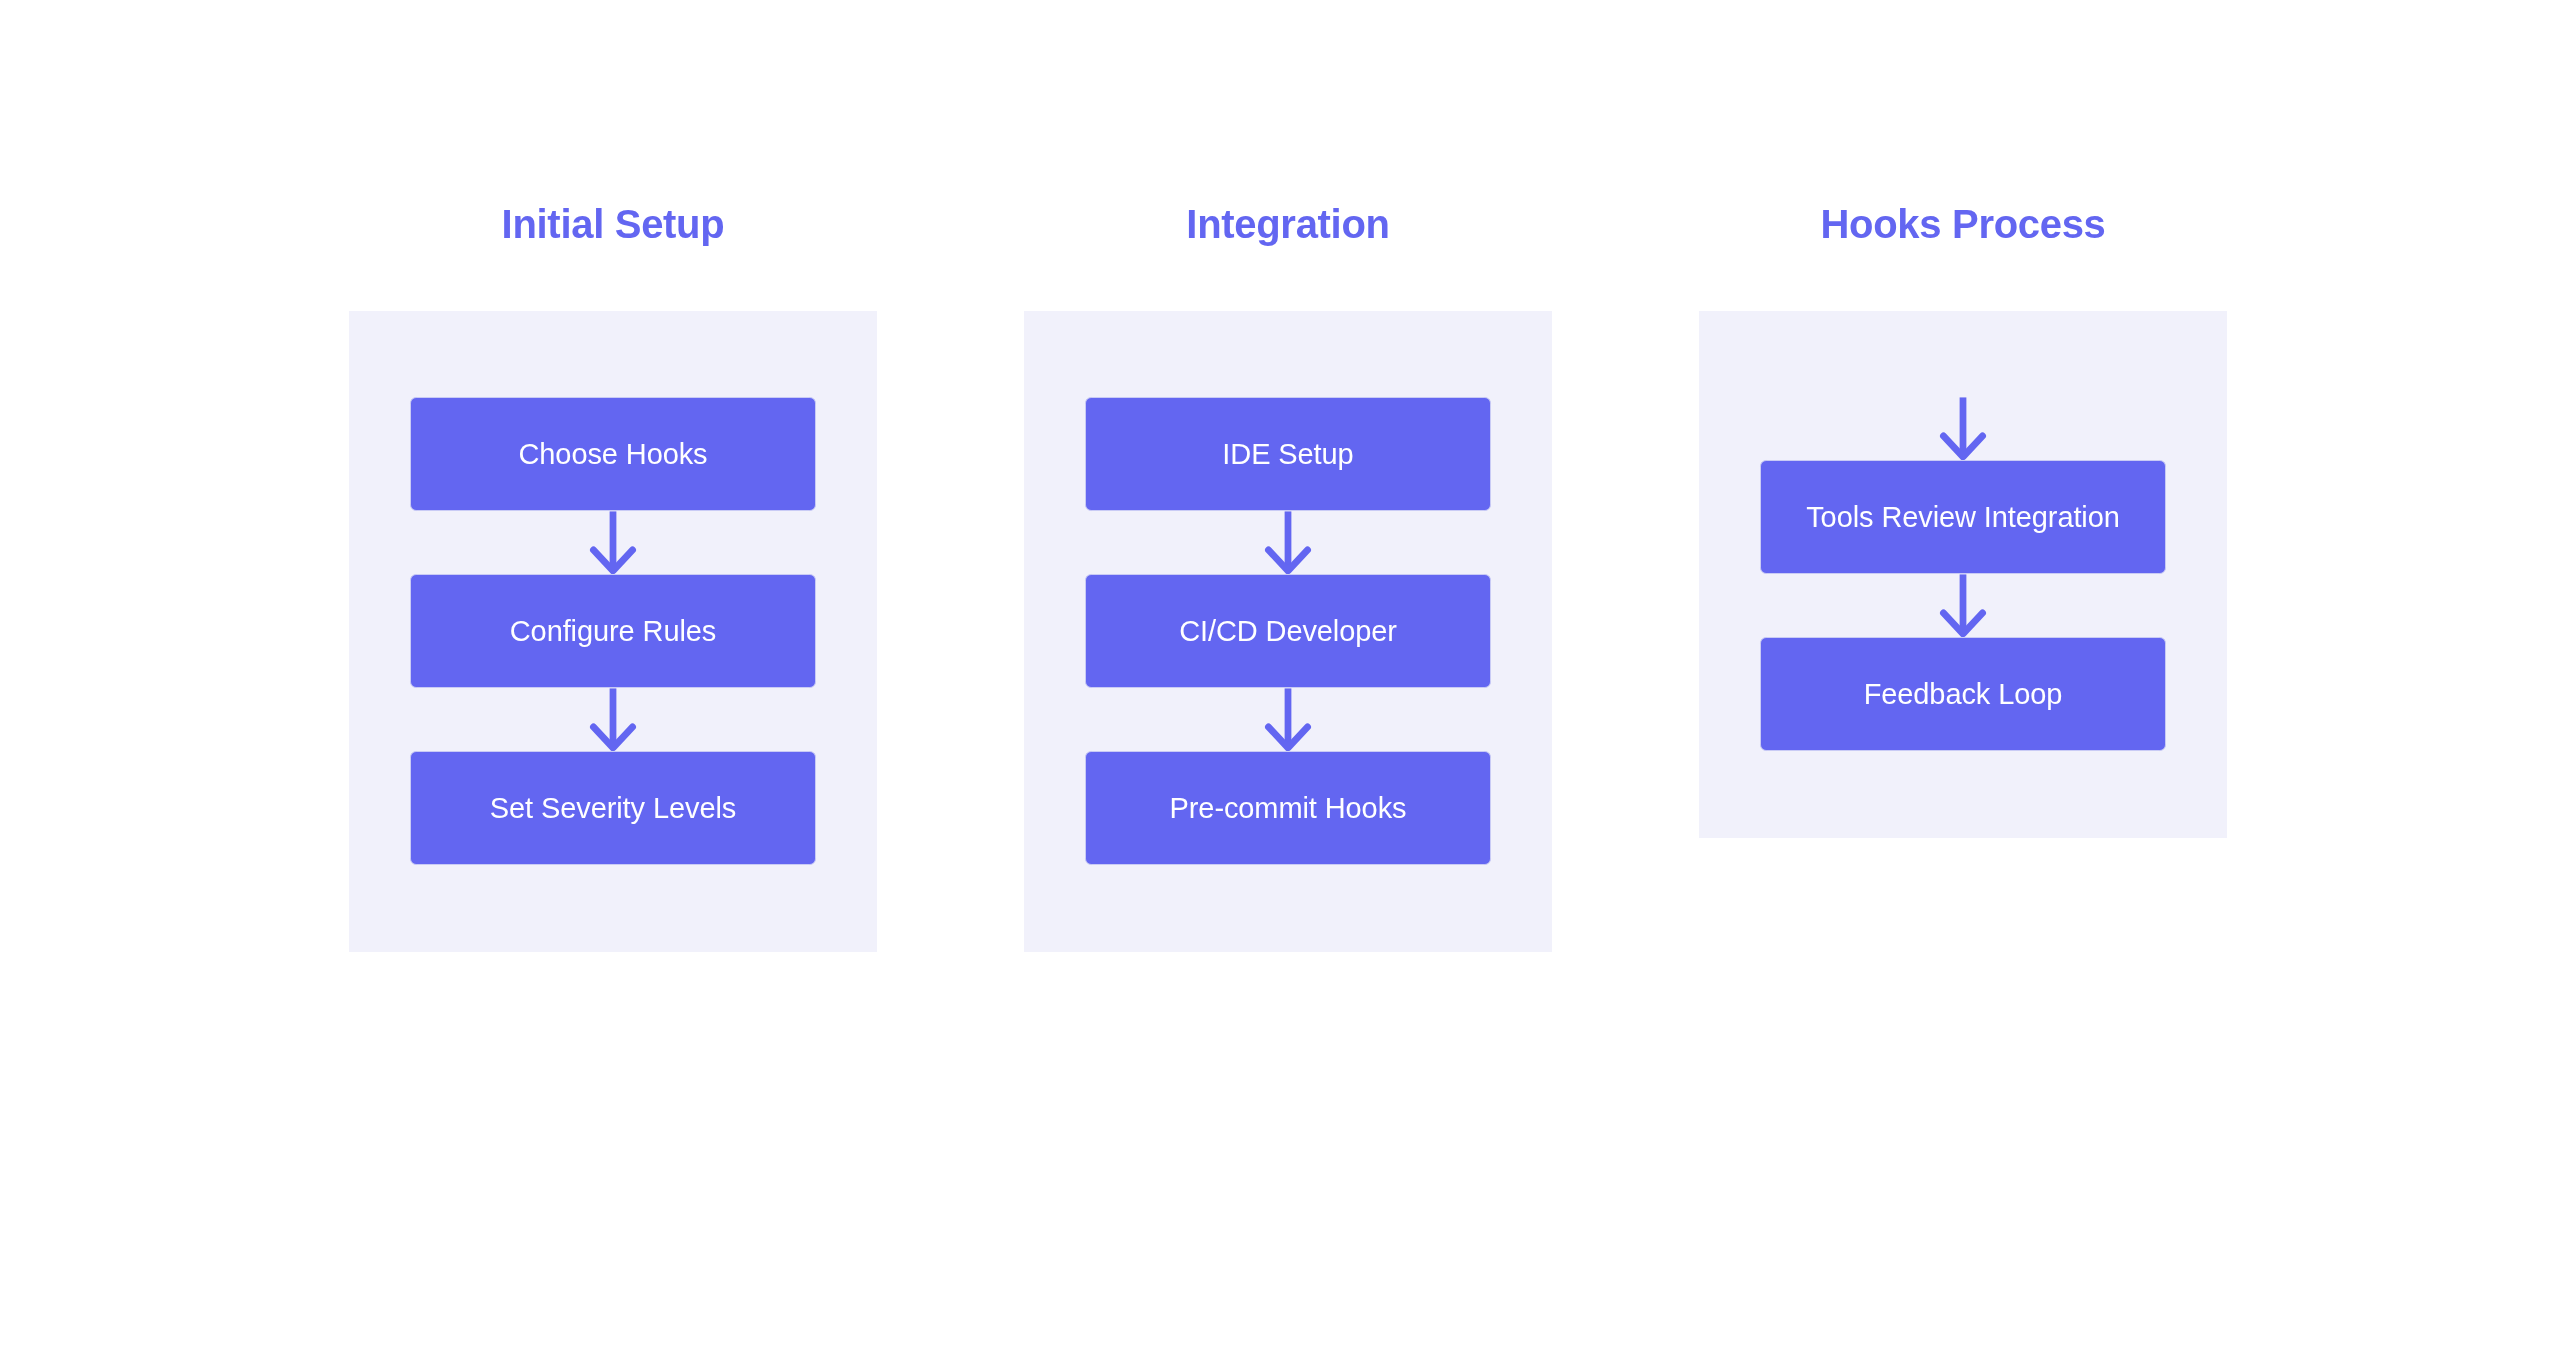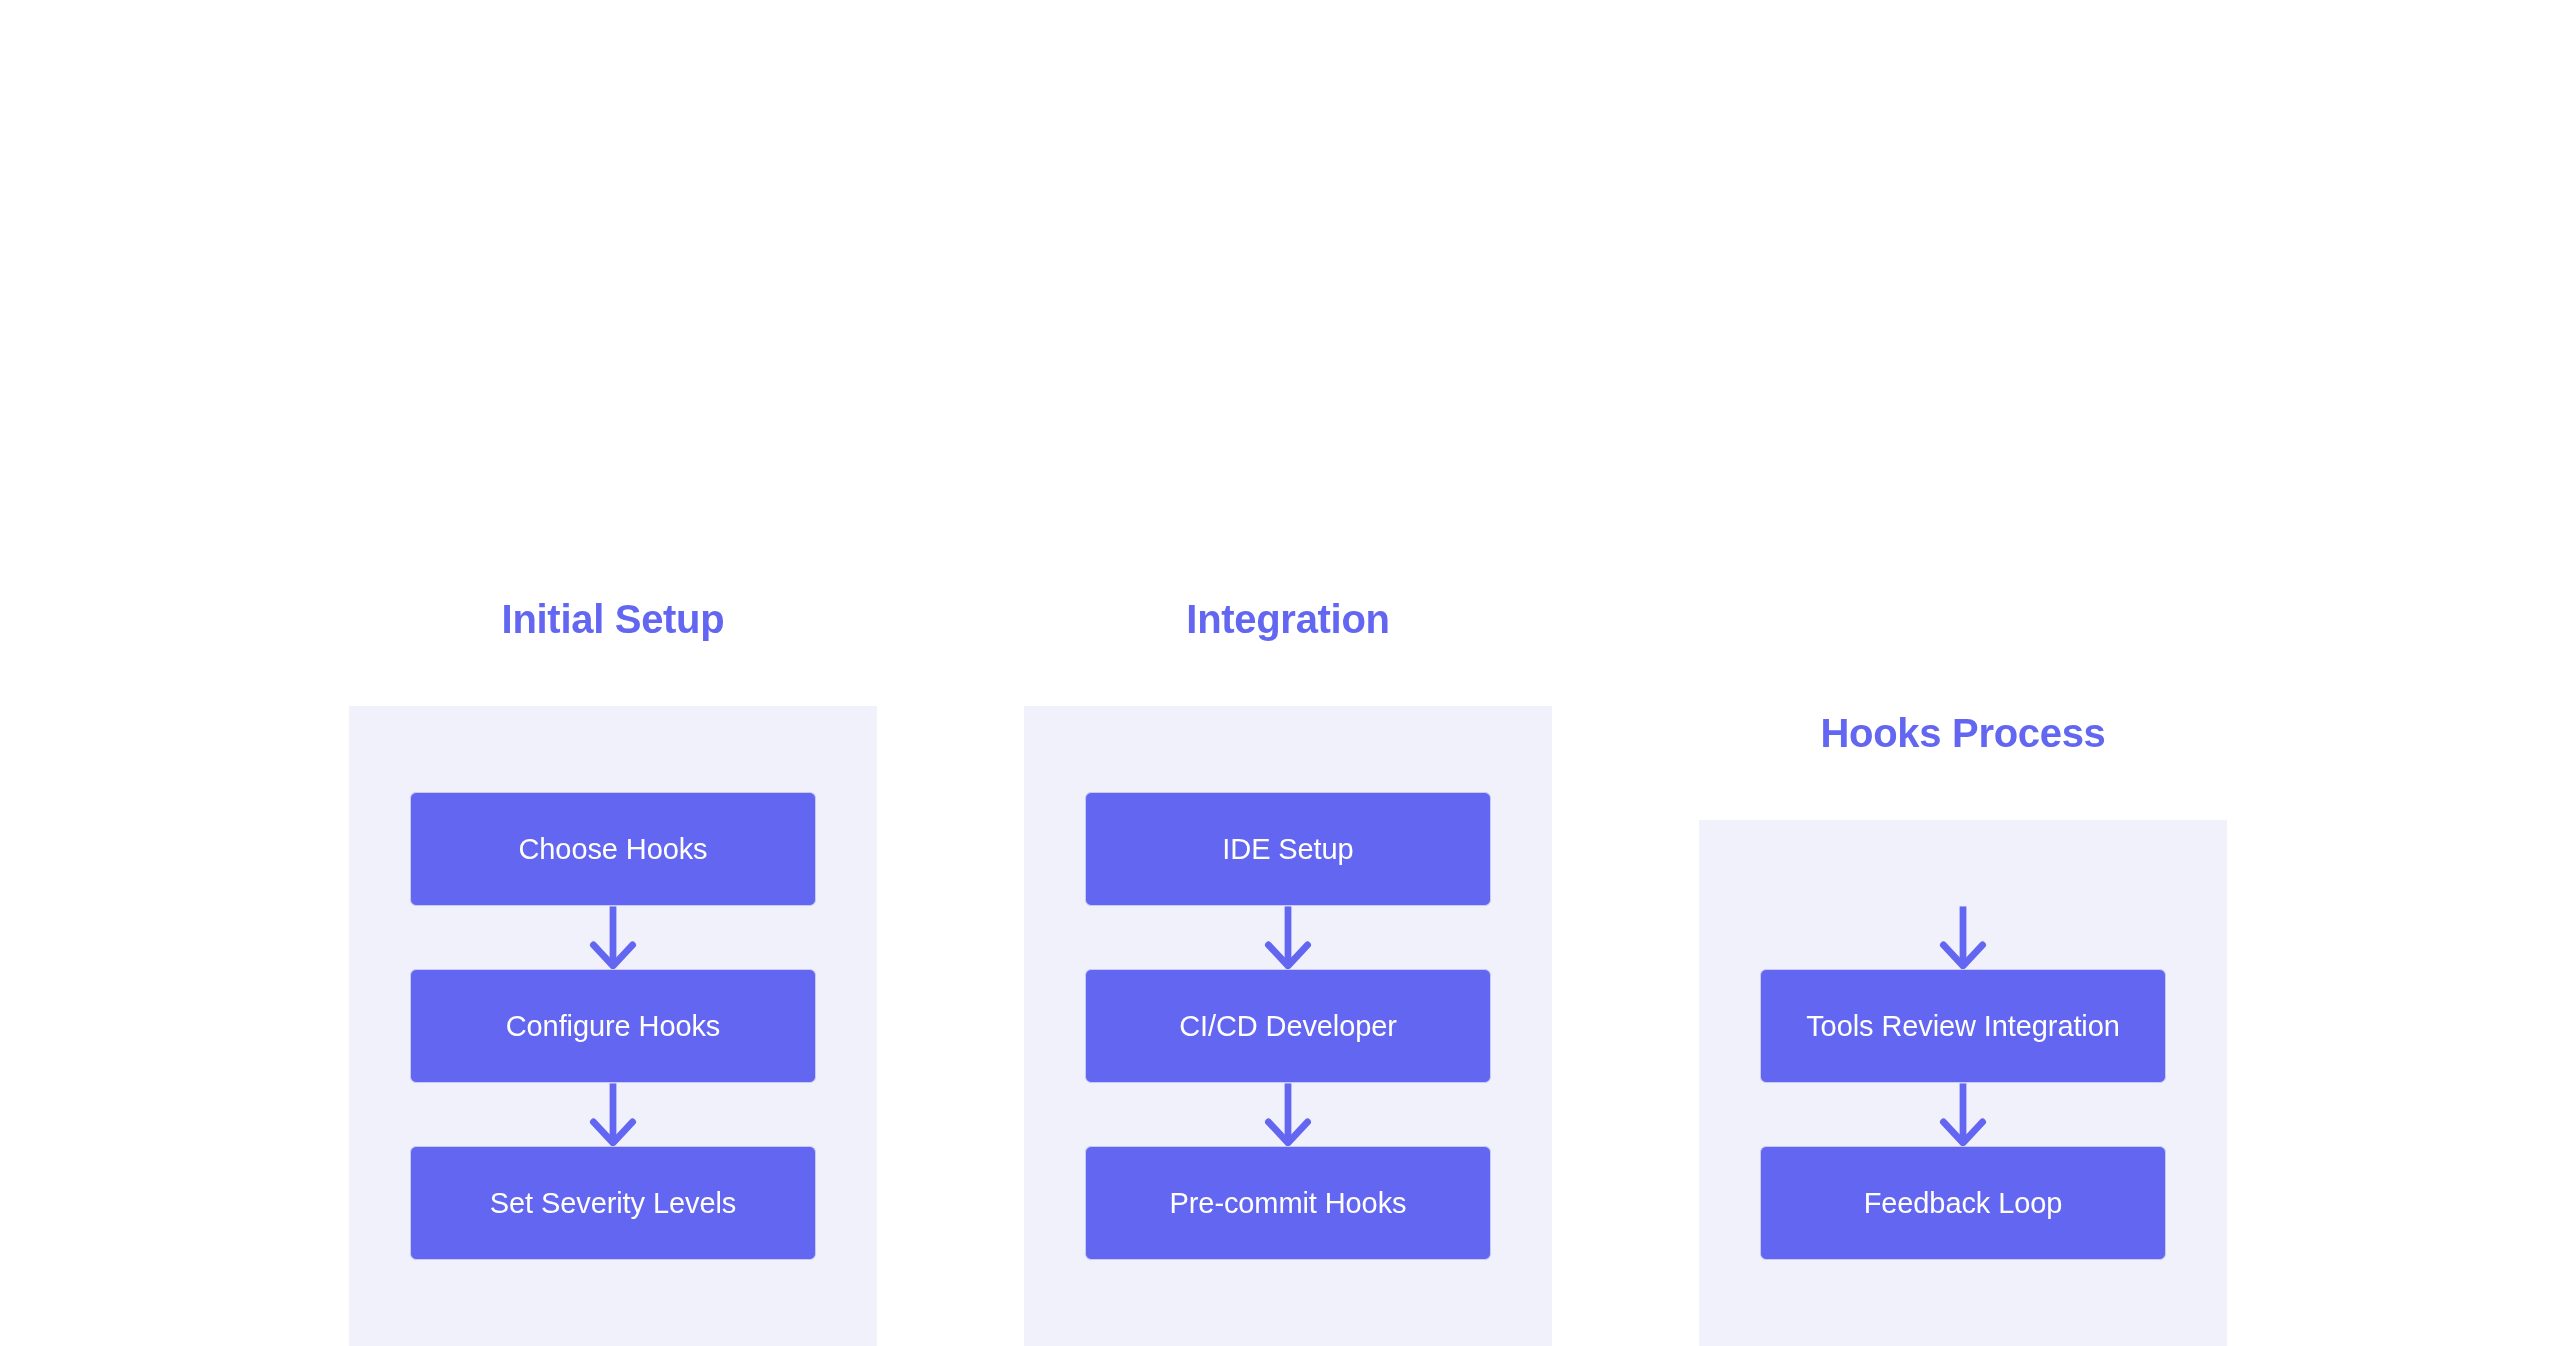--- a/index.html
+++ b/index.html
@@ -22,21 +22,21 @@
   }
 
   .columns {
     position: absolute;
     left: 0;
     top: 0;
     width: 2576px;
     height: 1347px;
     display: flex;
     flex-direction: row;
-    align-items: flex-end;
+    align-items: flex-start;
     justify-content: center;
     gap: 147px;
     padding-top: 204px;
     box-sizing: border-box;
   }
 
   .column {
     display: flex;
     flex-direction: column;
     align-items: center;
@@ -103,21 +103,21 @@
       <div class="panel">
         <div class="node">Choose Hooks</div>
         <div class="connector">
           <span>
             <svg width="50" height="63" viewBox="0 0 74 92">
               <line x1="37" y1="0" x2="37" y2="88" stroke="#6366f1" stroke-width="10"></line>
               <polyline points="8,57 37,88 66,57" fill="none" stroke="#6366f1" stroke-width="10" stroke-linecap="round" stroke-linejoin="round"></polyline>
             </svg>
           </span>
         </div>
-        <div class="node">Configure Hooks</div>
+        <div class="node">Configure Rules</div>
         <div class="connector">
           <span>
             <svg width="50" height="63" viewBox="0 0 74 92">
               <line x1="37" y1="0" x2="37" y2="88" stroke="#6366f1" stroke-width="10"></line>
               <polyline points="8,57 37,88 66,57" fill="none" stroke="#6366f1" stroke-width="10" stroke-linecap="round" stroke-linejoin="round"></polyline>
             </svg>
           </span>
         </div>
         <div class="node">Set Severity Levels</div>
       </div>

